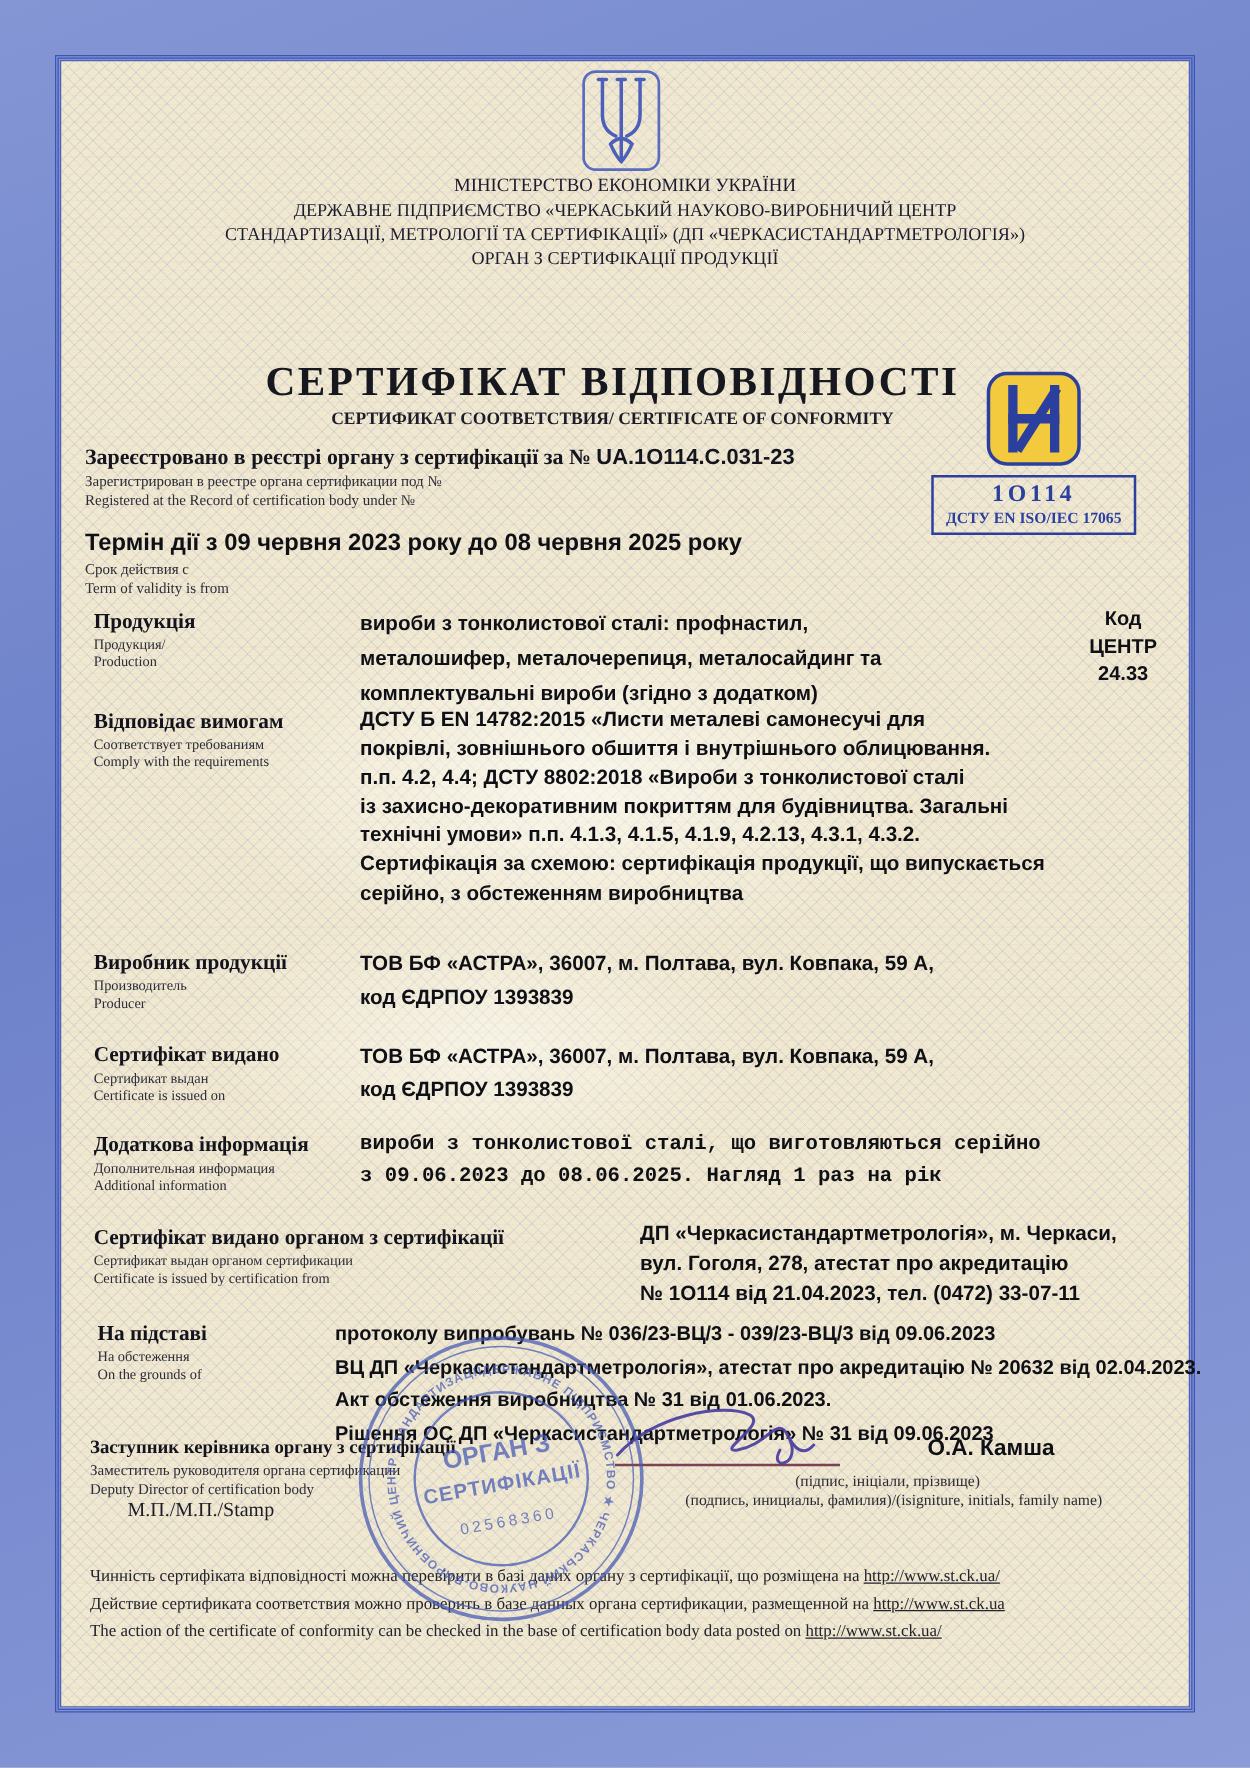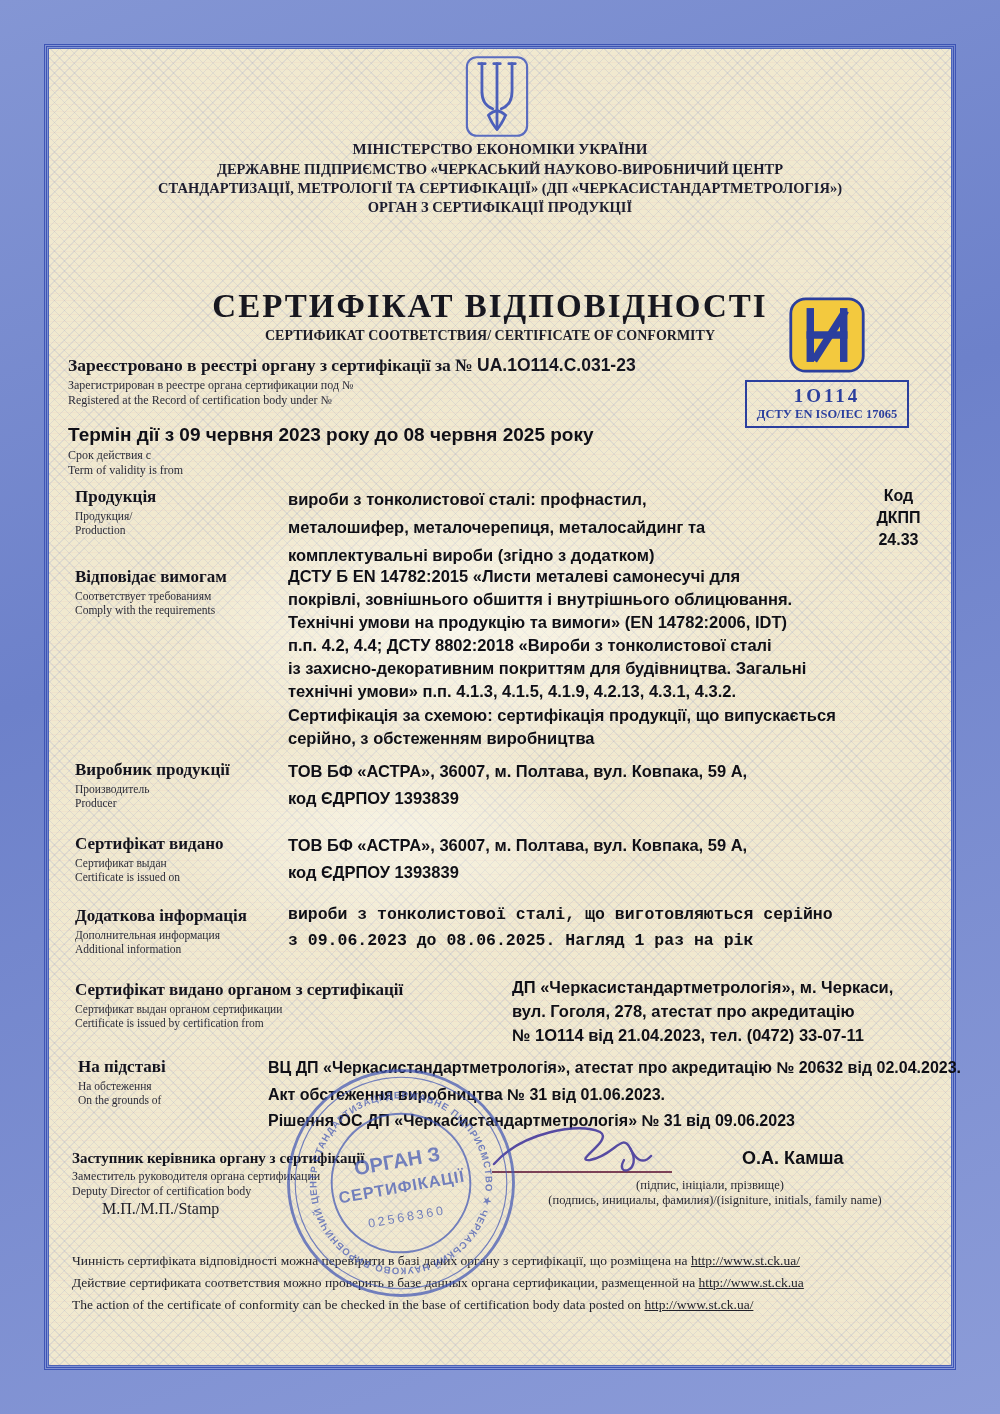--- a/index.html
+++ b/index.html
@@ -26,21 +26,21 @@
     background-image:
       radial-gradient(420px 210px at 45% 44%, rgba(255,255,250,.65), transparent 66%),
       radial-gradient(320px 170px at 38% 60%, rgba(255,255,250,.5), transparent 66%),
       repeating-linear-gradient(45deg, rgba(116,134,200,.14) 0 1px, transparent 1px 7px),
       repeating-linear-gradient(-45deg, rgba(116,134,200,.14) 0 1px, transparent 1px 7px),
       repeating-linear-gradient(0deg, rgba(214,126,148,.06) 0 1px, transparent 1px 7px);
     border:1px solid #4c63b8;
   }
   .abs{position:absolute;}
   .ctr{text-align:center;}
-  .hdr{font-weight:bold;color:#1c1c2e;line-height:1.3;}
+  .hdr{font-weight:normal;color:#1c1c2e;line-height:1.3;}
   .lbl{font-weight:bold;font-size:17px;color:#13131d;line-height:1.15;}
   .sub{font-size:11.5px;color:#2c2c38;line-height:1.22;margin-top:2px;}
   .val{font-family:"Liberation Sans",sans-serif;font-weight:bold;font-size:16.5px;color:#0f0f16;}
   .code-box{border:2px solid #2b3f9e;color:#2b3f9e;text-align:center;}
   .footer-line{font-size:13.5px;color:#23232c;line-height:1.62;}
   .footer-line .url{text-decoration:underline;}
   svg{display:block;}
 </style>
 </head>
 <body>
@@ -110,33 +110,32 @@
     <div class="sub">Продукция/</div>
     <div class="sub" style="margin-top:0;">Production</div>
   </div>
   <div class="abs val" style="left:288px;top:485px;width:480px;line-height:1.7;">
       <div>вироби з тонколистової сталі: профнастил,</div>
       <div>металошифер, металочерепиця, металосайдинг та</div>
       <div>комплектувальні вироби (згідно з додатком)</div>
     </div>
   <div class="abs ctr val" style="left:841px;top:485px;width:115px;font-size:16px;line-height:1.38;">
     <div>Код</div>
-    <div>ДКПП</div>
+    <div>ЦЕНТР</div>
     <div>24.33</div>
   </div>
 
   <div class="abs" style="left:75px;top:567px;width:210px;">
     <div class="lbl">Відповідає вимогам</div>
     <div class="sub">Соответствует требованиям</div>
     <div class="sub" style="margin-top:0;">Comply with the requirements</div>
   </div>
   <div class="abs val" style="left:288px;top:565px;width:620px;line-height:1.4;">
       <div>ДСТУ Б EN 14782:2015 «Листи металеві самонесучі для</div>
       <div>покрівлі, зовнішнього обшиття і внутрішнього облицювання.</div>
-      <div>Технічні умови на продукцію та вимоги» (EN 14782:2006, IDT)</div>
       <div>п.п. 4.2, 4.4; ДСТУ 8802:2018 «Вироби з тонколистової сталі</div>
       <div>із захисно-декоративним покриттям для будівництва. Загальні</div>
       <div>технічні умови» п.п. 4.1.3, 4.1.5, 4.1.9, 4.2.13, 4.3.1, 4.3.2.</div>
       <div>Сертифікація за схемою: сертифікація продукції, що випускається</div>
       <div>серійно, з обстеженням виробництва</div>
     </div>
 
   <div class="abs" style="left:75px;top:760px;width:210px;">
     <div class="lbl">Виробник продукції</div>
     <div class="sub">Производитель</div>
@@ -177,20 +176,21 @@
       <div>вул. Гоголя, 278, атестат про акредитацію</div>
       <div>№ 1О114 від 21.04.2023, тел. (0472) 33-07-11</div>
     </div>
 
   <div class="abs" style="left:78px;top:1057px;width:185px;">
     <div class="lbl">На підставі</div>
     <div class="sub">На обстеження</div>
     <div class="sub" style="margin-top:0;">On the grounds of</div>
   </div>
   <div class="abs val" style="left:268px;top:1055px;width:695px;font-size:16px;line-height:1.67;">
+      <div>протоколу випробувань № 036/23-ВЦ/3 - 039/23-ВЦ/3 від 09.06.2023</div>
       <div>ВЦ ДП «Черкасистандартметрологія», атестат про акредитацію № 20632 від 02.04.2023.</div>
       <div>Акт обстеження виробництва № 31 від 01.06.2023.</div>
       <div>Рішення ОС ДП «Черкасистандартметрологія» № 31 від 09.06.2023</div>
     </div>
 
   <div class="abs" style="left:72px;top:1150px;width:400px;z-index:2;">
     <div class="lbl" style="font-size:15px;">Заступник керівника органу з сертифікації</div>
     <div class="sub" style="font-size:12px;">Заместитель руководителя органа сертификации</div>
     <div class="sub" style="font-size:12px;margin-top:0;">Deputy Director of certification body</div>
   </div>

